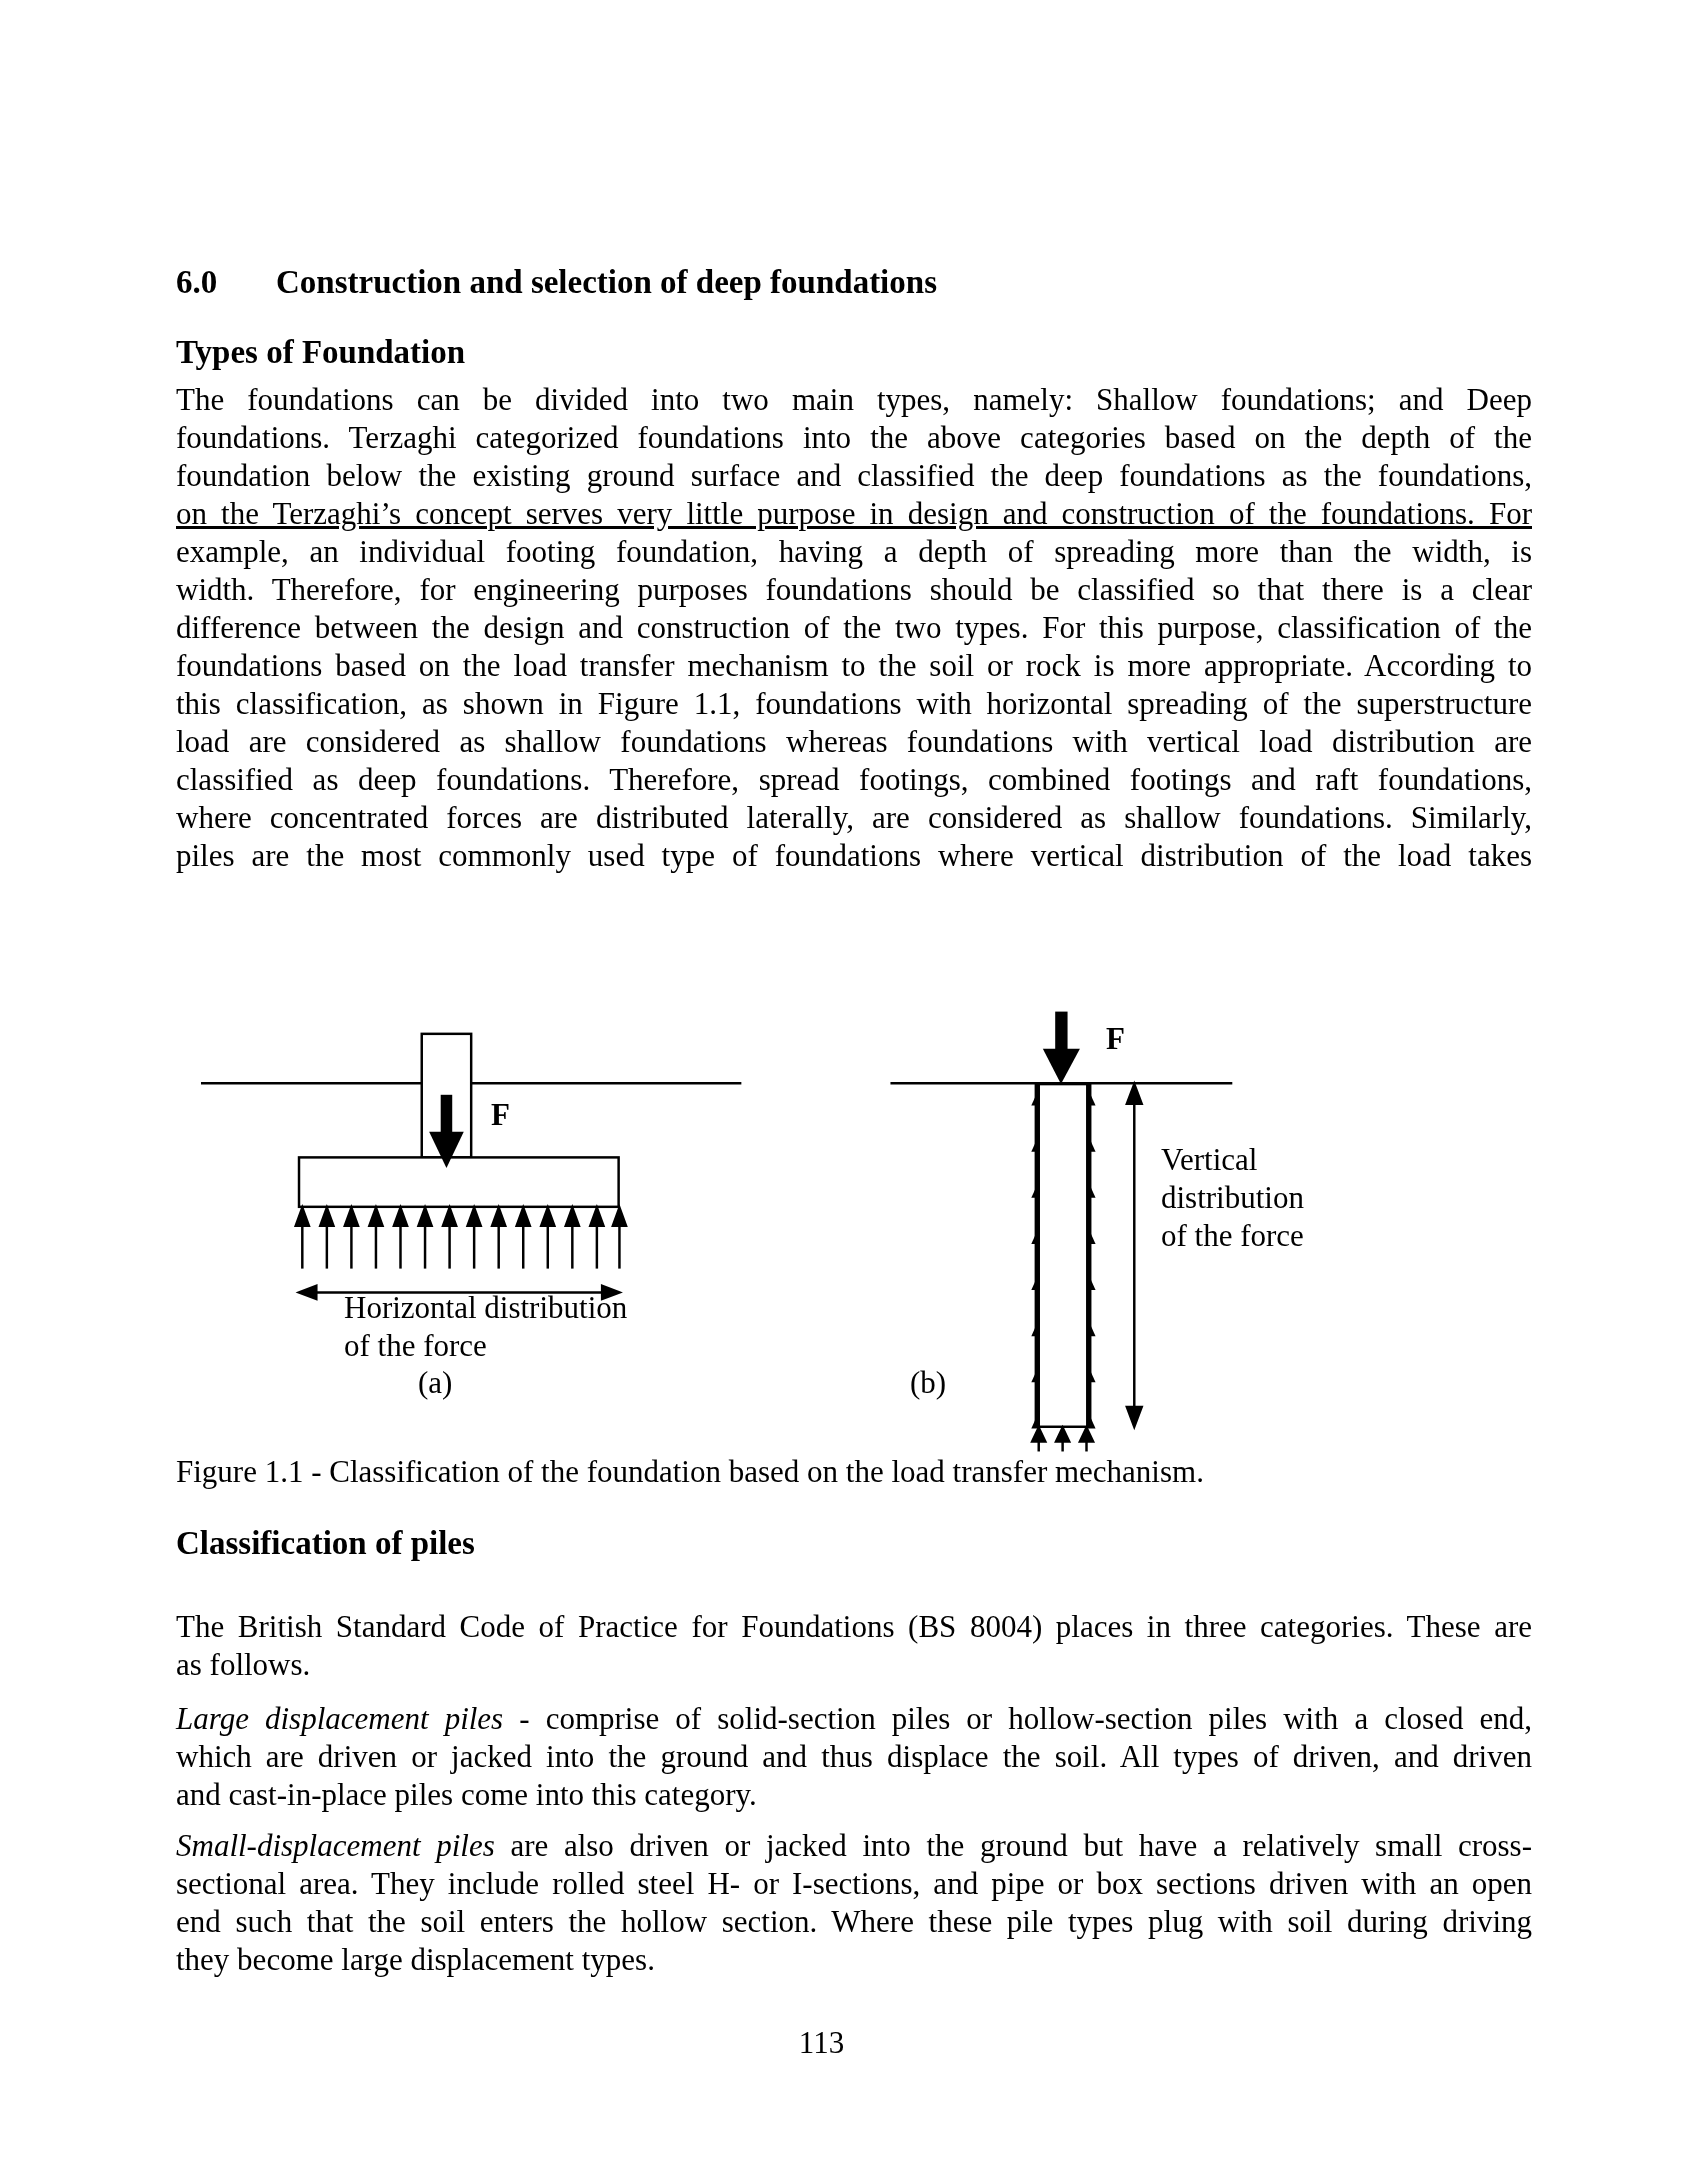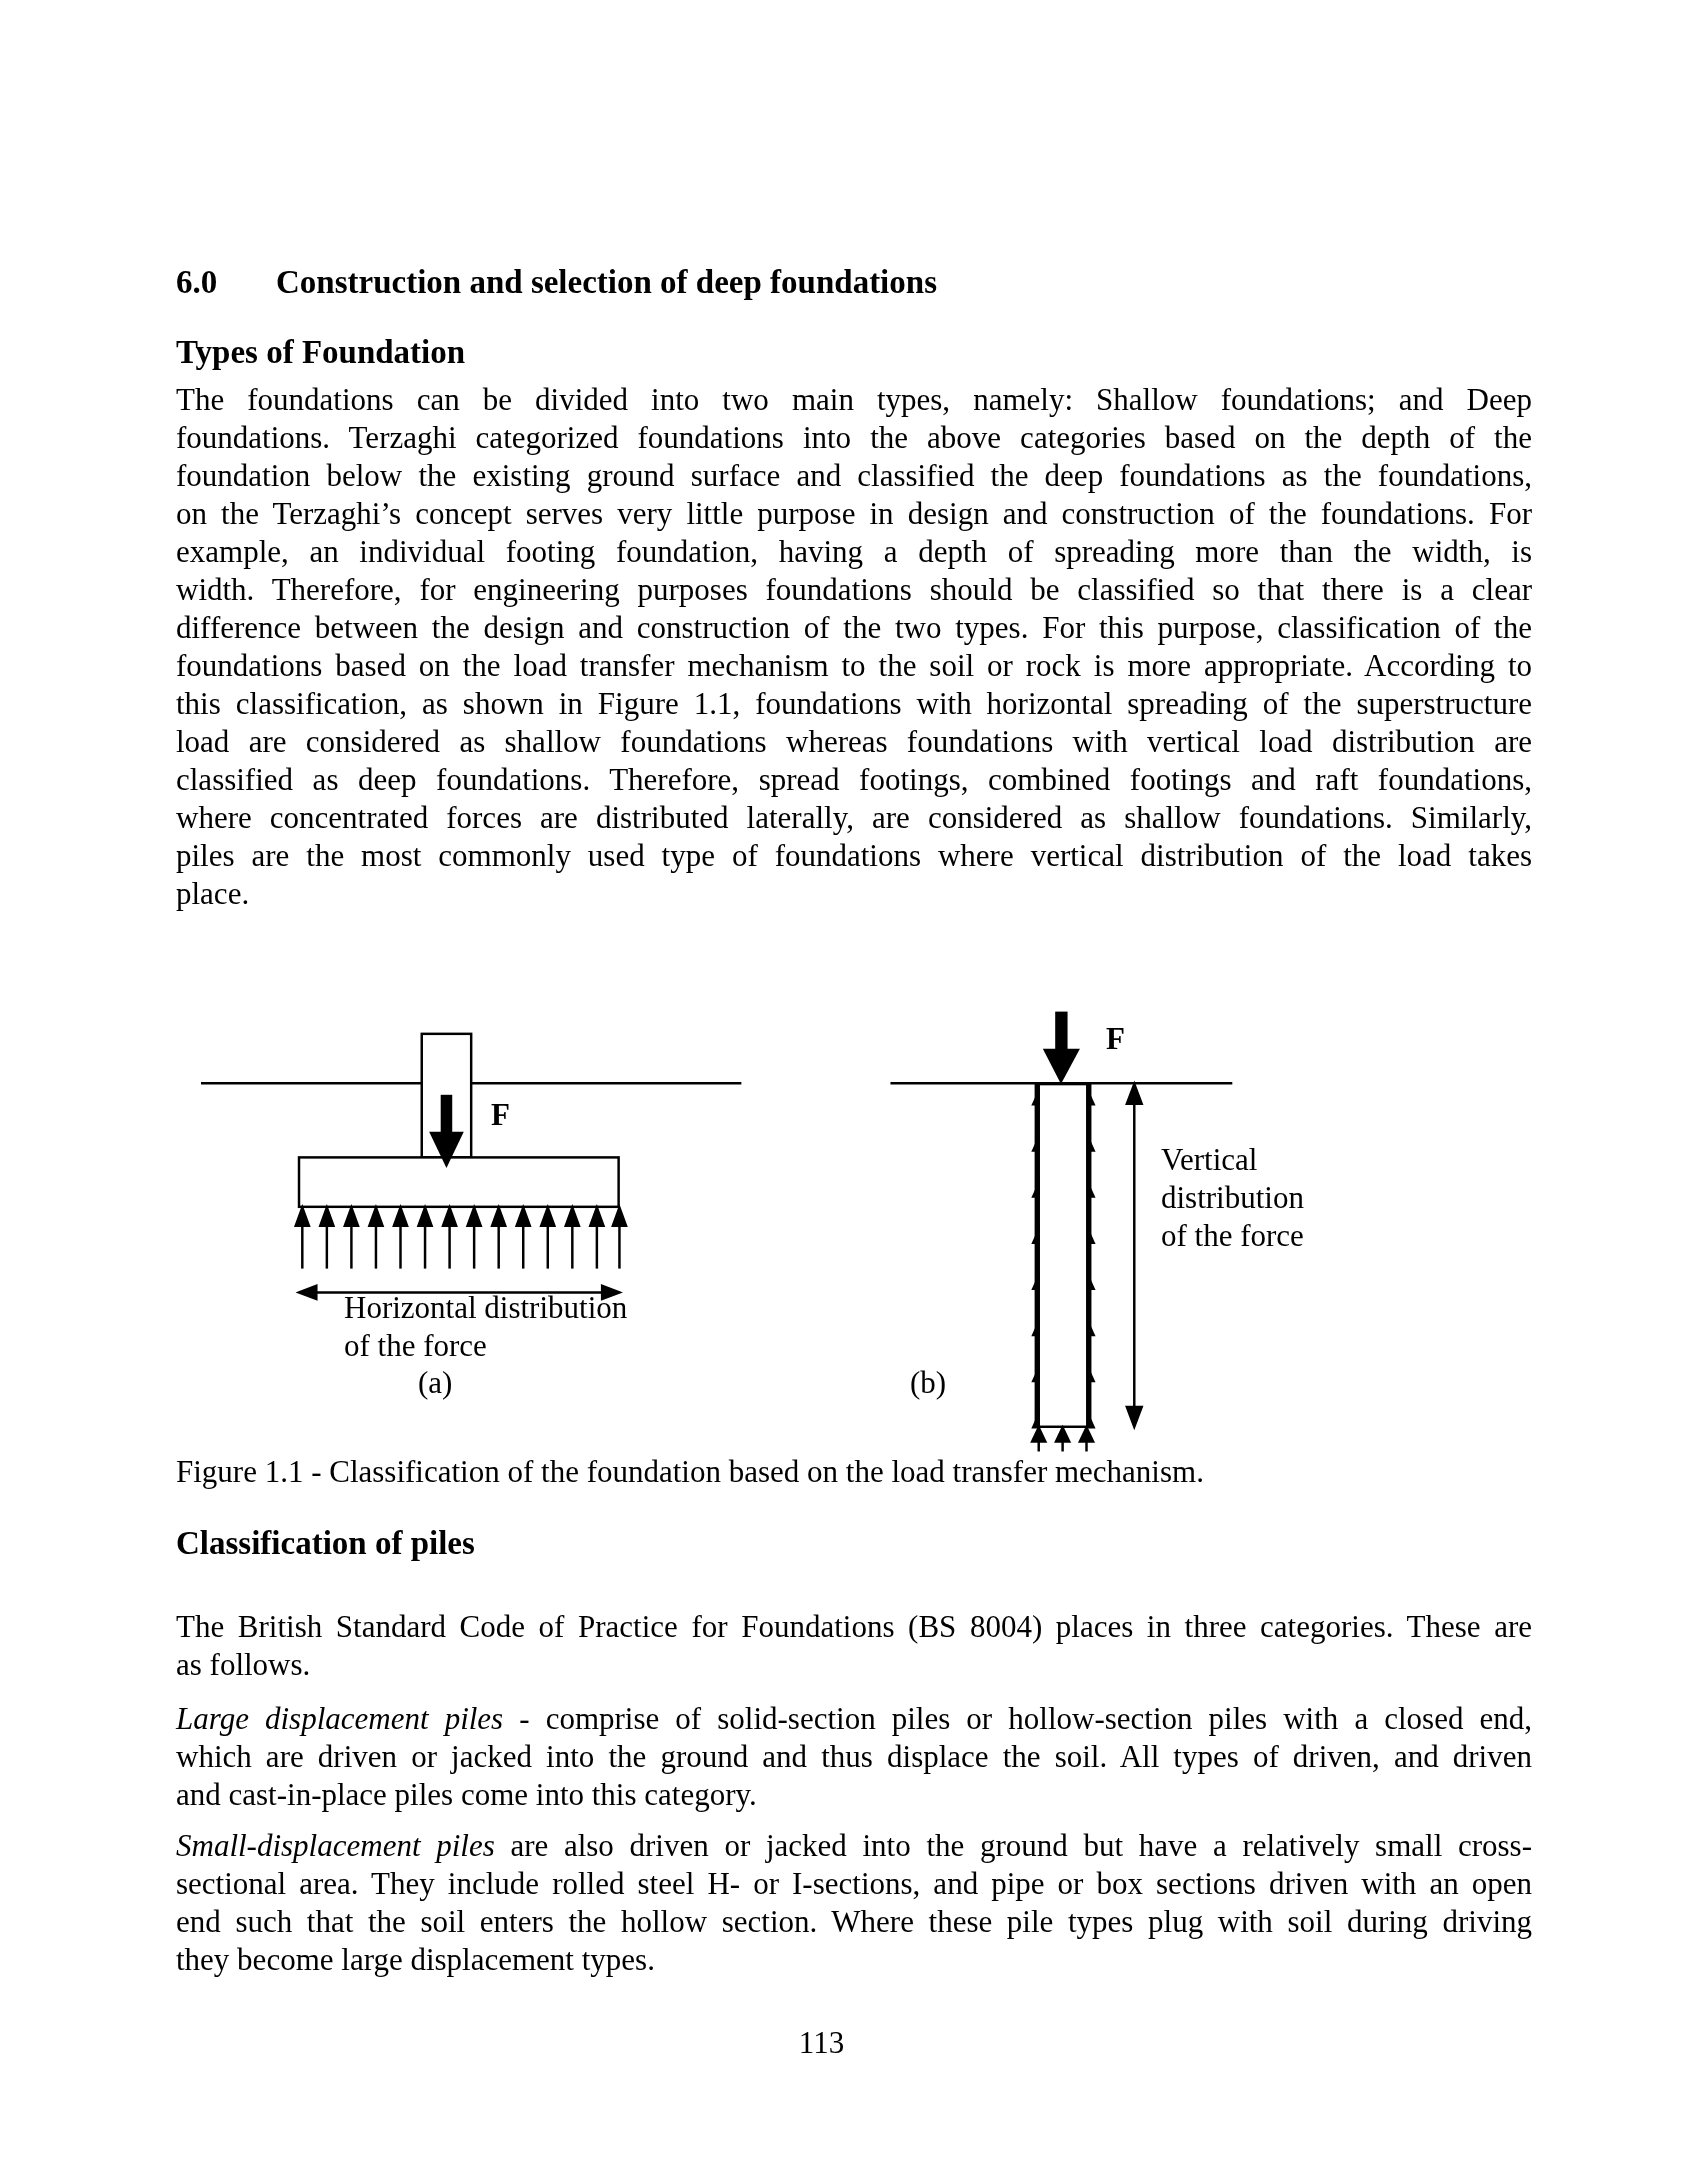--- a/index.html
+++ b/index.html
@@ -21,31 +21,30 @@
   <span>6.0</span>
   <span style="position:absolute; left:100px; white-space:nowrap;">Construction and selection of deep foundations</span>
 </div>
 
 <div class="abs heading" style="left:176px; top:334px; white-space:nowrap;">Types of Foundation</div>
 
 <div class="abs txt" style="left:176px; top:381px; width:1356px;">
   <div class="just" style="text-align-last:justify;">The foundations can be divided into two main types, namely: Shallow foundations; and Deep</div>
   <div class="just" style="text-align-last:justify;">foundations. Terzaghi categorized foundations into the above categories based on the depth of the</div>
   <div class="just" style="text-align-last:justify;">foundation below the existing ground surface and classified the deep foundations as the foundations,</div>
-  <div class="just" style="text-align-last:justify;">on the Terzaghi’s concept serves very little purpose in design and construction of the foundations. For</div>
+  <div class="just" style="text-align-last:justify;text-decoration:underline;">on the Terzaghi’s concept serves very little purpose in design and construction of the foundations. For</div>
   <div class="just" style="text-align-last:justify;">example, an individual footing foundation, having a depth of spreading more than the width, is</div>
   <div class="just" style="text-align-last:justify;">width. Therefore, for engineering purposes foundations should be classified so that there is a clear</div>
   <div class="just" style="text-align-last:justify;">difference between the design and construction of the two types. For this purpose, classification of the</div>
   <div class="just" style="text-align-last:justify;">foundations based on the load transfer mechanism to the soil or rock is more appropriate. According to</div>
   <div class="just" style="text-align-last:justify;">this classification, as shown in Figure 1.1, foundations with horizontal spreading of the superstructure</div>
   <div class="just" style="text-align-last:justify;">load are considered as shallow foundations whereas foundations with vertical load distribution are</div>
   <div class="just" style="text-align-last:justify;">classified as deep foundations. Therefore, spread footings, combined footings and raft foundations,</div>
   <div class="just" style="text-align-last:justify;">where concentrated forces are distributed laterally, are considered as shallow foundations. Similarly,</div>
   <div class="just" style="text-align-last:justify;">piles are the most commonly used type of foundations where vertical distribution of the load takes</div>
-  <div class="just">place.</div>
 </div>
 
 <svg width="1687" height="2183" viewBox="0 0 2048 2650">
   <defs>
     <marker id="ah" markerWidth="10" markerHeight="10" refX="5" refY="9" orient="auto-start-reverse" markerUnits="userSpaceOnUse" viewBox="0 0 10 10">
     </marker>
   </defs>
 
   <g>
 

